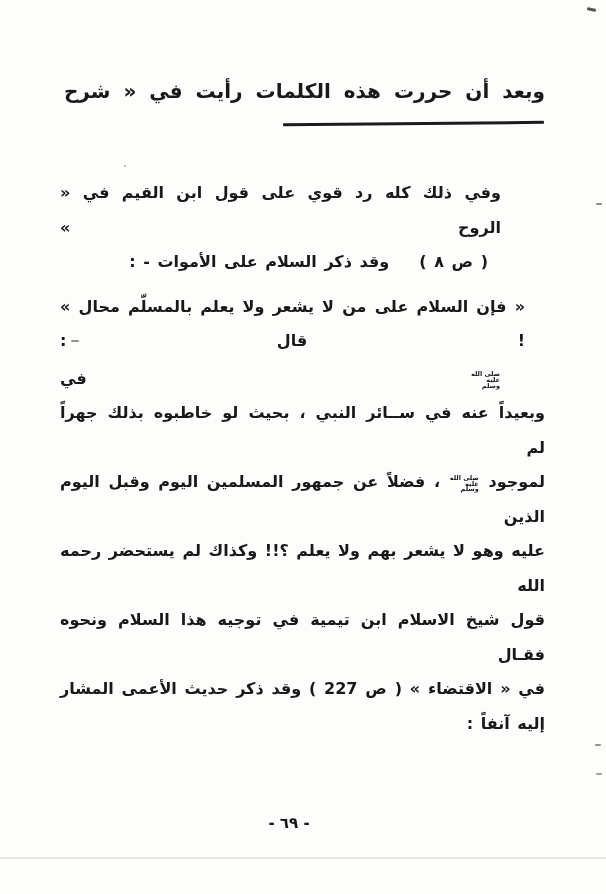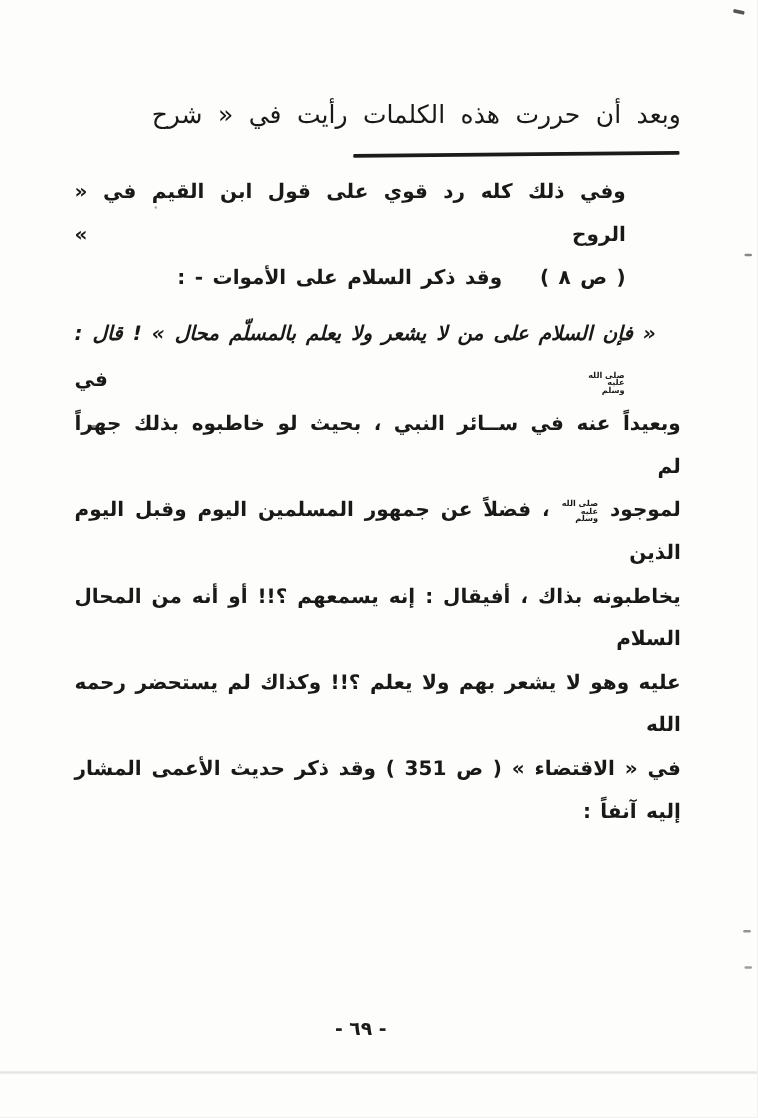--- a/index.html
+++ b/index.html
@@ -9,21 +9,21 @@
     background:#fdfdfb;
     overflow:hidden;
     font-family:"DejaVu Sans",sans-serif;
     color:#191919;
     direction:rtl;
   }
   
   .main-line{
     position:absolute;
     top:72px;right:61px;left:40px;
-    font-size:20px;font-weight:normal;
+    font-size:20px;font-weight:bold;
     text-align:right;
     white-space:nowrap;
     word-spacing:6px;
     line-height:38px;
   }
   
   .fn-sep{
     position:absolute;
     top:122px;right:62px;
     width:261px;height:3px;
@@ -36,23 +36,23 @@
     position:absolute;
     top:136px;right:61px;left:60px;
     font-size:16px;font-weight:bold;
     line-height:34.5px;
   }
   .fn-line{
     text-align:justify;
     text-align-last:justify;
     word-spacing:2px;
   }
-  .fn-line.indent{margin-right:44px;}
-  .fn-line.quote{margin-right:20px;font-style:italic;}
-  .fn-line.short{text-align:center;text-align-last:right;margin-right:44px;}
+  .fn-line.indent{margin-right:44px;margin-top:40px;}
+  .fn-line.quote{margin-right:20px;}
+  .fn-line.short{text-align:center;text-align-last:right;margin-right:57px;}
   .fn-line.end{text-align:right;text-align-last:right;}
   .fn-line.gap-lg{margin-top:10px;}
   .fn-line.gap-md{margin-top:8px;}
   .fn-line.gap-sm{margin-top:3px;}
   
   .sws{
     display:inline-block;
     vertical-align:middle;
     text-align:left;
     font-size:6.5px;
@@ -95,23 +95,23 @@
 
   <div class="fn-sep"></div>
 
   <div class="fn">
       <div class="fn-line indent"><span>وفي ذلك كله رد قوي على قول ابن القيم في « الروح »</span></div>
       <div class="fn-line short"><span>( ص ٨ )&nbsp;&nbsp;&nbsp; وقد ذكر السلام على الأموات - :</span></div>
       <div class="fn-line quote gap-lg"><span>« فإن السلام على من لا يشعر ولا يعلم بالمسلّم محال » ! قال :</span></div>
       <div class="fn-line indent gap-sm"><span class="sws"><span class="sws-row">صلى الله</span><span class="sws-row">عليه</span><span class="sws-row">وسلم</span></span><span> في</span></div>
       <div class="fn-line flush"><span>وبعيداً عنه في ســائر النبي ، بحيث لو خاطبوه بذلك جهراً لم</span></div>
       <div class="fn-line flush"><span>لموجود </span><span class="sws"><span class="sws-row">صلى الله</span><span class="sws-row">عليه</span><span class="sws-row">وسلم</span></span><span> ، فضلاً عن جمهور المسلمين اليوم وقبل اليوم الذين</span></div>
-      <div class="fn-line flush"><span>يخاطبونه بذاك ، أفيقال : إنه يسمعهم ؟!! أو أنه من المحال السلام</span></div>
       <div class="fn-line flush"><span>عليه وهو لا يشعر بهم ولا يعلم ؟!! وكذاك لم يستحضر رحمه الله</span></div>
-      <div class="fn-line flush"><span>في « الاقتضاء » ( ص 351 ) وقد ذكر حديث الأعمى المشار</span></div>
+      <div class="fn-line flush"><span>قول شيخ الاسلام ابن تيمية في توجيه هذا السلام ونحوه فقـال</span></div>
+      <div class="fn-line flush"><span>في « الاقتضاء » ( ص 227 ) وقد ذكر حديث الأعمى المشار</span></div>
       <div class="fn-line end"><span>إليه آنفاً :</span></div>
     </div>
 
   <div class="page-num">- ٦٩ -</div>
 
   <div class="speck sp1"></div>
   <div class="speck sp2"></div>
   <div class="speck sp3"></div>
   <div class="speck sp4"></div>
   <div class="speck sp5"></div>

